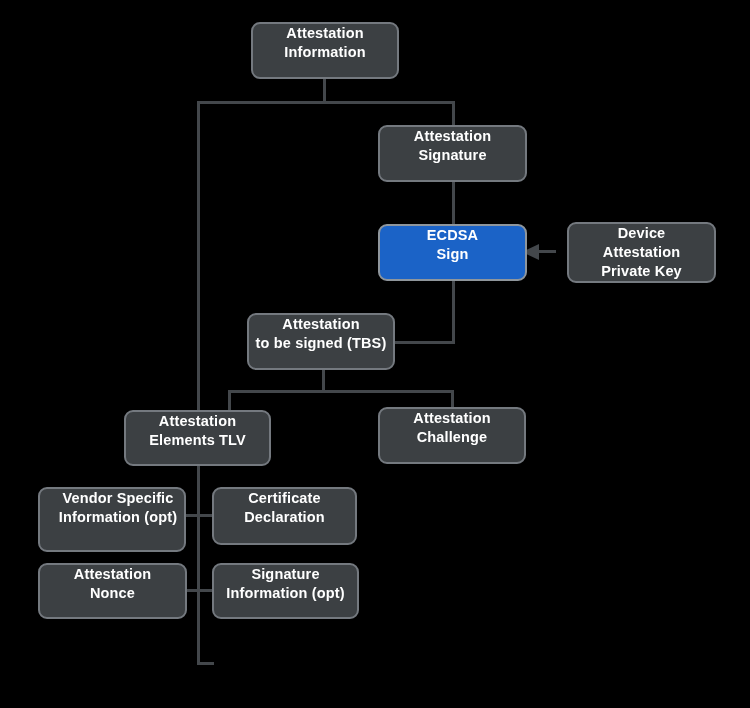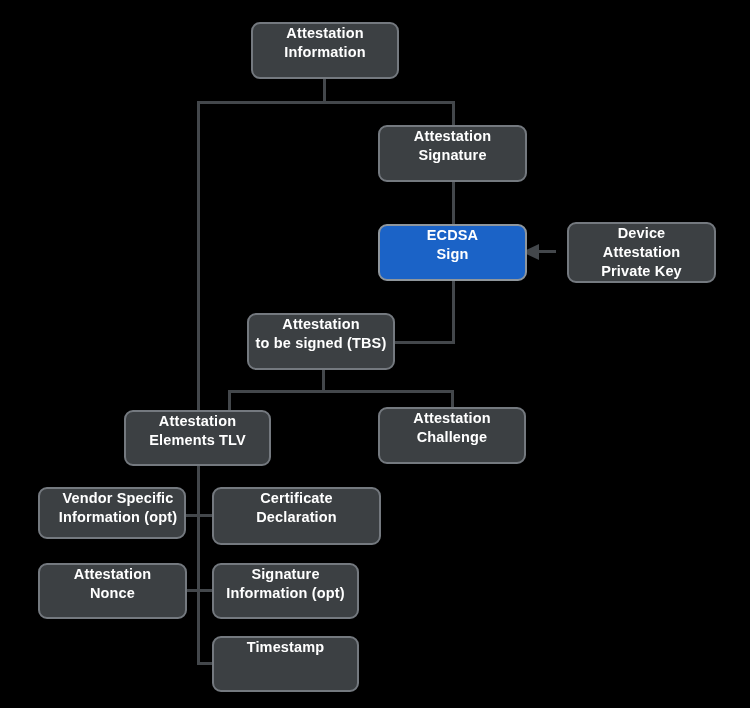--- a/index.html
+++ b/index.html
@@ -53,22 +53,21 @@
 Sign</span></div>
     <div class="node" style="left: 555px; top: 222px; width: 149px; height: 61px; margin-left: 12px;"><span>Device
 Attestation
 Private Key</span></div>
     <div class="node" style="left: 247px; top: 313px; width: 148px; height: 57px;"><span>Attestation
 to be signed (TBS)</span></div>
     <div class="node" style="left: 124px; top: 410px; width: 147px; height: 56px;"><span>Attestation
 Elements TLV</span></div>
     <div class="node" style="left: 378px; top: 407px; width: 148px; height: 57px;"><span>Attestation
 Challenge</span></div>
-    <div class="node" style="left: 38px; top: 487px; width: 148px; height: 52px; padding-left: 12px;"><span>Vendor Specific
+    <div class="node" style="left: 38px; top: 487px; width: 148px; height: 65px; padding-left: 12px;"><span>Vendor Specific
 Information (opt)</span></div>
-    <div class="node" style="left: 212px; top: 487px; width: 169px; height: 58px;"><span>Certificate
+    <div class="node" style="left: 212px; top: 487px; width: 145px; height: 58px;"><span>Certificate
 Declaration</span></div>
     <div class="node" style="left: 38px; top: 563px; width: 149px; height: 56px;"><span>Attestation
 Nonce</span></div>
     <div class="node" style="left: 212px; top: 563px; width: 147px; height: 56px;"><span>Signature
 Information (opt)</span></div>
-    <div class="node" style="left: 212px; top: 636px; width: 147px; height: 56px;"><span>Timestamp</span></div>
   </div>
 
 </body></html>

